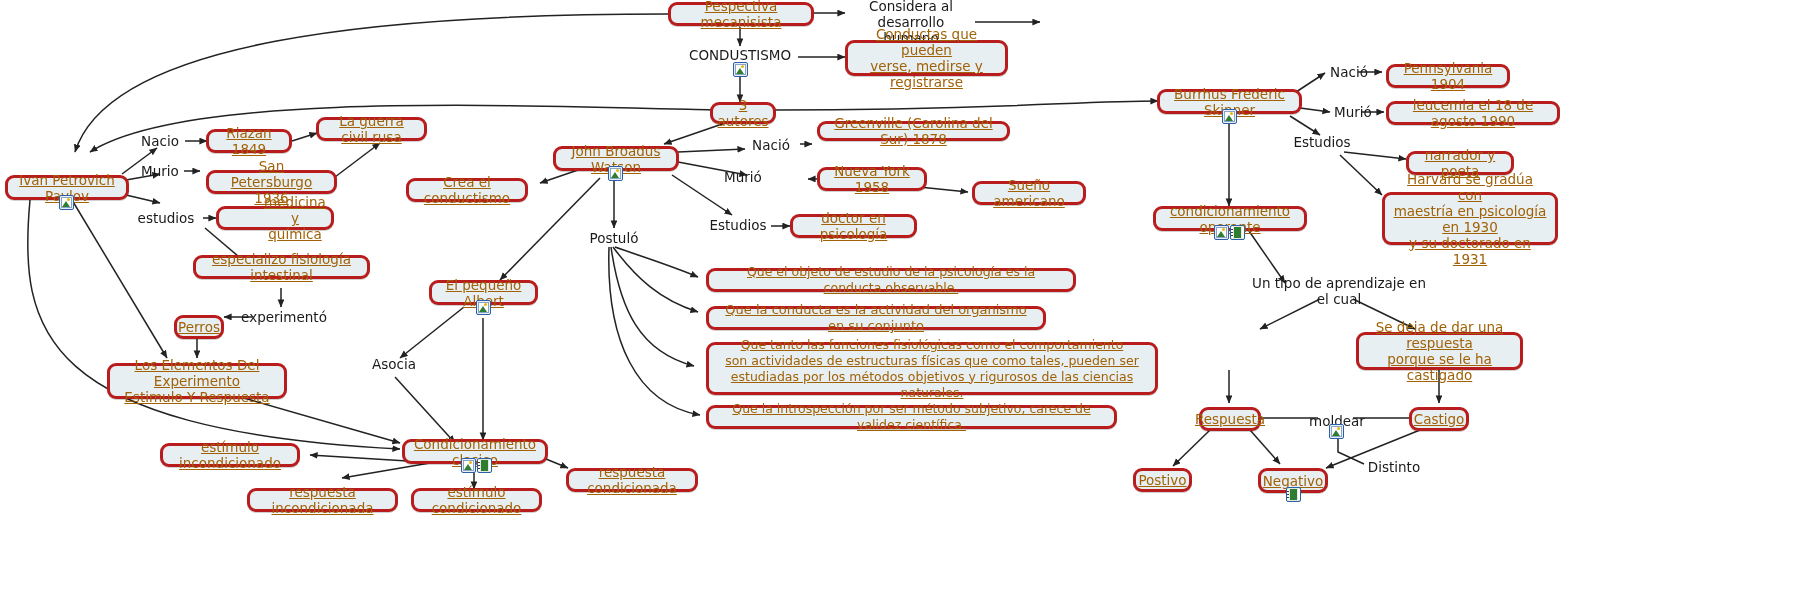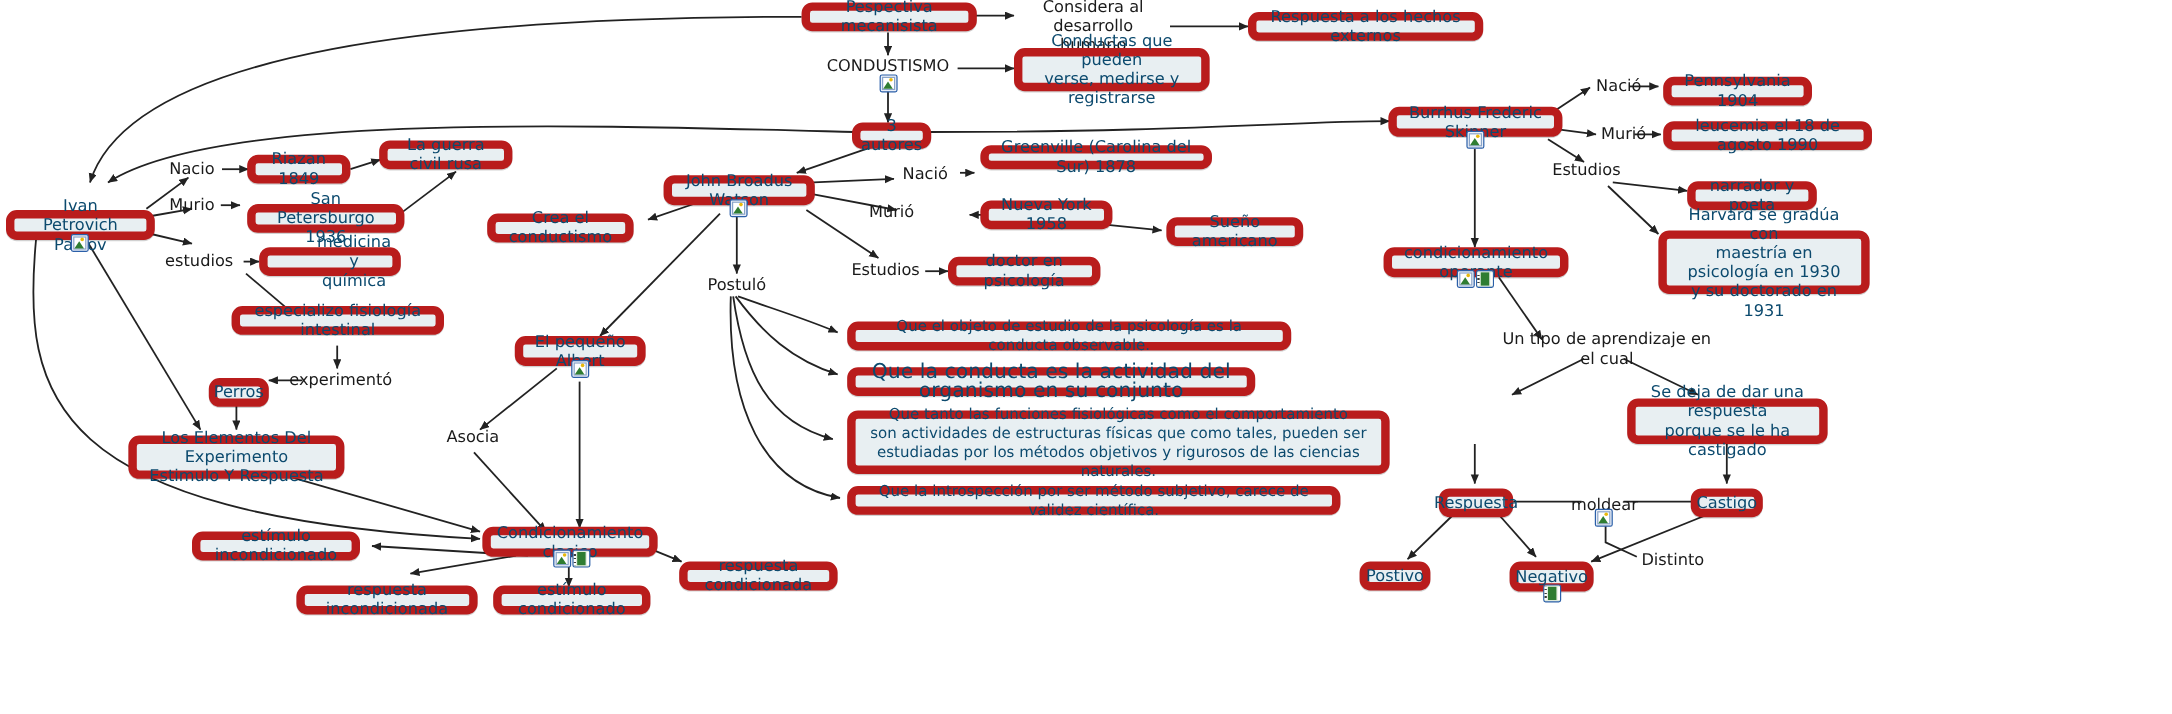--- a/index.html
+++ b/index.html
@@ -5,32 +5,33 @@
   html,body{margin:0;padding:0;background:#ffffff;}
   body{font-family:"DejaVu Sans","Liberation Sans",sans-serif;}
   #map{position:relative;width:1810px;height:595px;background:#ffffff;overflow:hidden;}
   #edges{position:absolute;left:0;top:0;width:1810px;height:595px;pointer-events:none;}
 
   
   .node{
     position:absolute;
     box-sizing:border-box;
     background:#e8eff2;
-    border:7px solid #b91c1c;
+    border:3px solid #b91c1c;
     border-radius:9px;
-    color:#0c4a6e;
+    color:#a16207;
     font-size:13.5px;
     line-height:16px;
     text-align:center;
     display:flex;
     align-items:center;
     justify-content:center;
     padding:3px 8px;
     white-space:pre-line;
     box-shadow:0 1px 0 rgba(0,0,0,.18);
+    text-decoration:underline;
   }
   
   .lbl{
     position:absolute;
     color:#1a1a1a;
     font-size:13.5px;
     line-height:16px;
     text-align:center;
     white-space:pre-line;
     background:transparent;
@@ -175,21 +176,20 @@
       <path d="M1353,418 L1410,418"></path>
       <path d="M1338,436 L1338,452 L1364,464"></path>
     </g>
   </svg>
 
   <div class="node" style="left:668px;top:2px;width:146px;height:24px;">Pespectiva mecanisista</div>
 
   <div class="lbl" style="left:845px;top:4px;width:132px;height:36px;">Considera al desarrollo
 humano</div>
 
-  <div class="node" style="left:1040px;top:10px;width:196px;height:24px;">Respuesta a los hechos externos</div>
 
   <div class="lbl" style="left:684px;top:46px;width:112px;height:18px;">CONDUSTISMO</div>
   <div class="badges" style="left:733px;top:62px;">
     <span class="badge pic">
         <span class="sun"></span>
       </span>
   </div>
 
   <div class="node" style="left:845px;top:40px;width:163px;height:36px;">Conductas que pueden
 verse, medirse y registrarse</div>
@@ -235,21 +235,21 @@
   <div class="lbl" style="left:718px;top:168px;width:50px;height:18px;">Murió</div>
   <div class="node" style="left:817px;top:167px;width:110px;height:24px;">Nueva York 1958</div>
   <div class="node" style="left:972px;top:181px;width:114px;height:24px;">Sueño americano</div>
 
   <div class="lbl" style="left:706px;top:216px;width:64px;height:18px;">Estudios</div>
   <div class="node" style="left:790px;top:214px;width:127px;height:24px;">doctor en psicología</div>
 
   <div class="lbl" style="left:586px;top:229px;width:56px;height:18px;">Postuló</div>
 
   <div class="node" style="left:706px;top:268px;width:370px;height:24px;font-size:12.5px;">Que el objeto de estudio de la psicología es la conducta observable.</div>
-  <div class="node" style="left:706px;top:306px;width:340px;height:24px;font-size:17px;">Que la conducta es la actividad del organismo en su conjunto</div>
+  <div class="node" style="left:706px;top:306px;width:340px;height:24px;font-size:13px;">Que la conducta es la actividad del organismo en su conjunto</div>
   <div class="node" style="left:706px;top:342px;width:452px;height:53px;font-size:12.5px;line-height:16px;">Que tanto las funciones fisiológicas como el comportamiento
 son actividades de estructuras físicas que como tales, pueden ser
 estudiadas por los métodos objetivos y rigurosos de las ciencias naturales.</div>
   <div class="node" style="left:706px;top:405px;width:411px;height:24px;font-size:12.5px;">Que la introspección por ser método subjetivo, carece de validez científica.</div>
 
   <div class="node" style="left:429px;top:280px;width:109px;height:25px;">El pequeño Albert</div>
   <div class="badges" style="left:476px;top:300px;">
     <span class="badge pic">
         <span class="sun"></span>
       </span>

